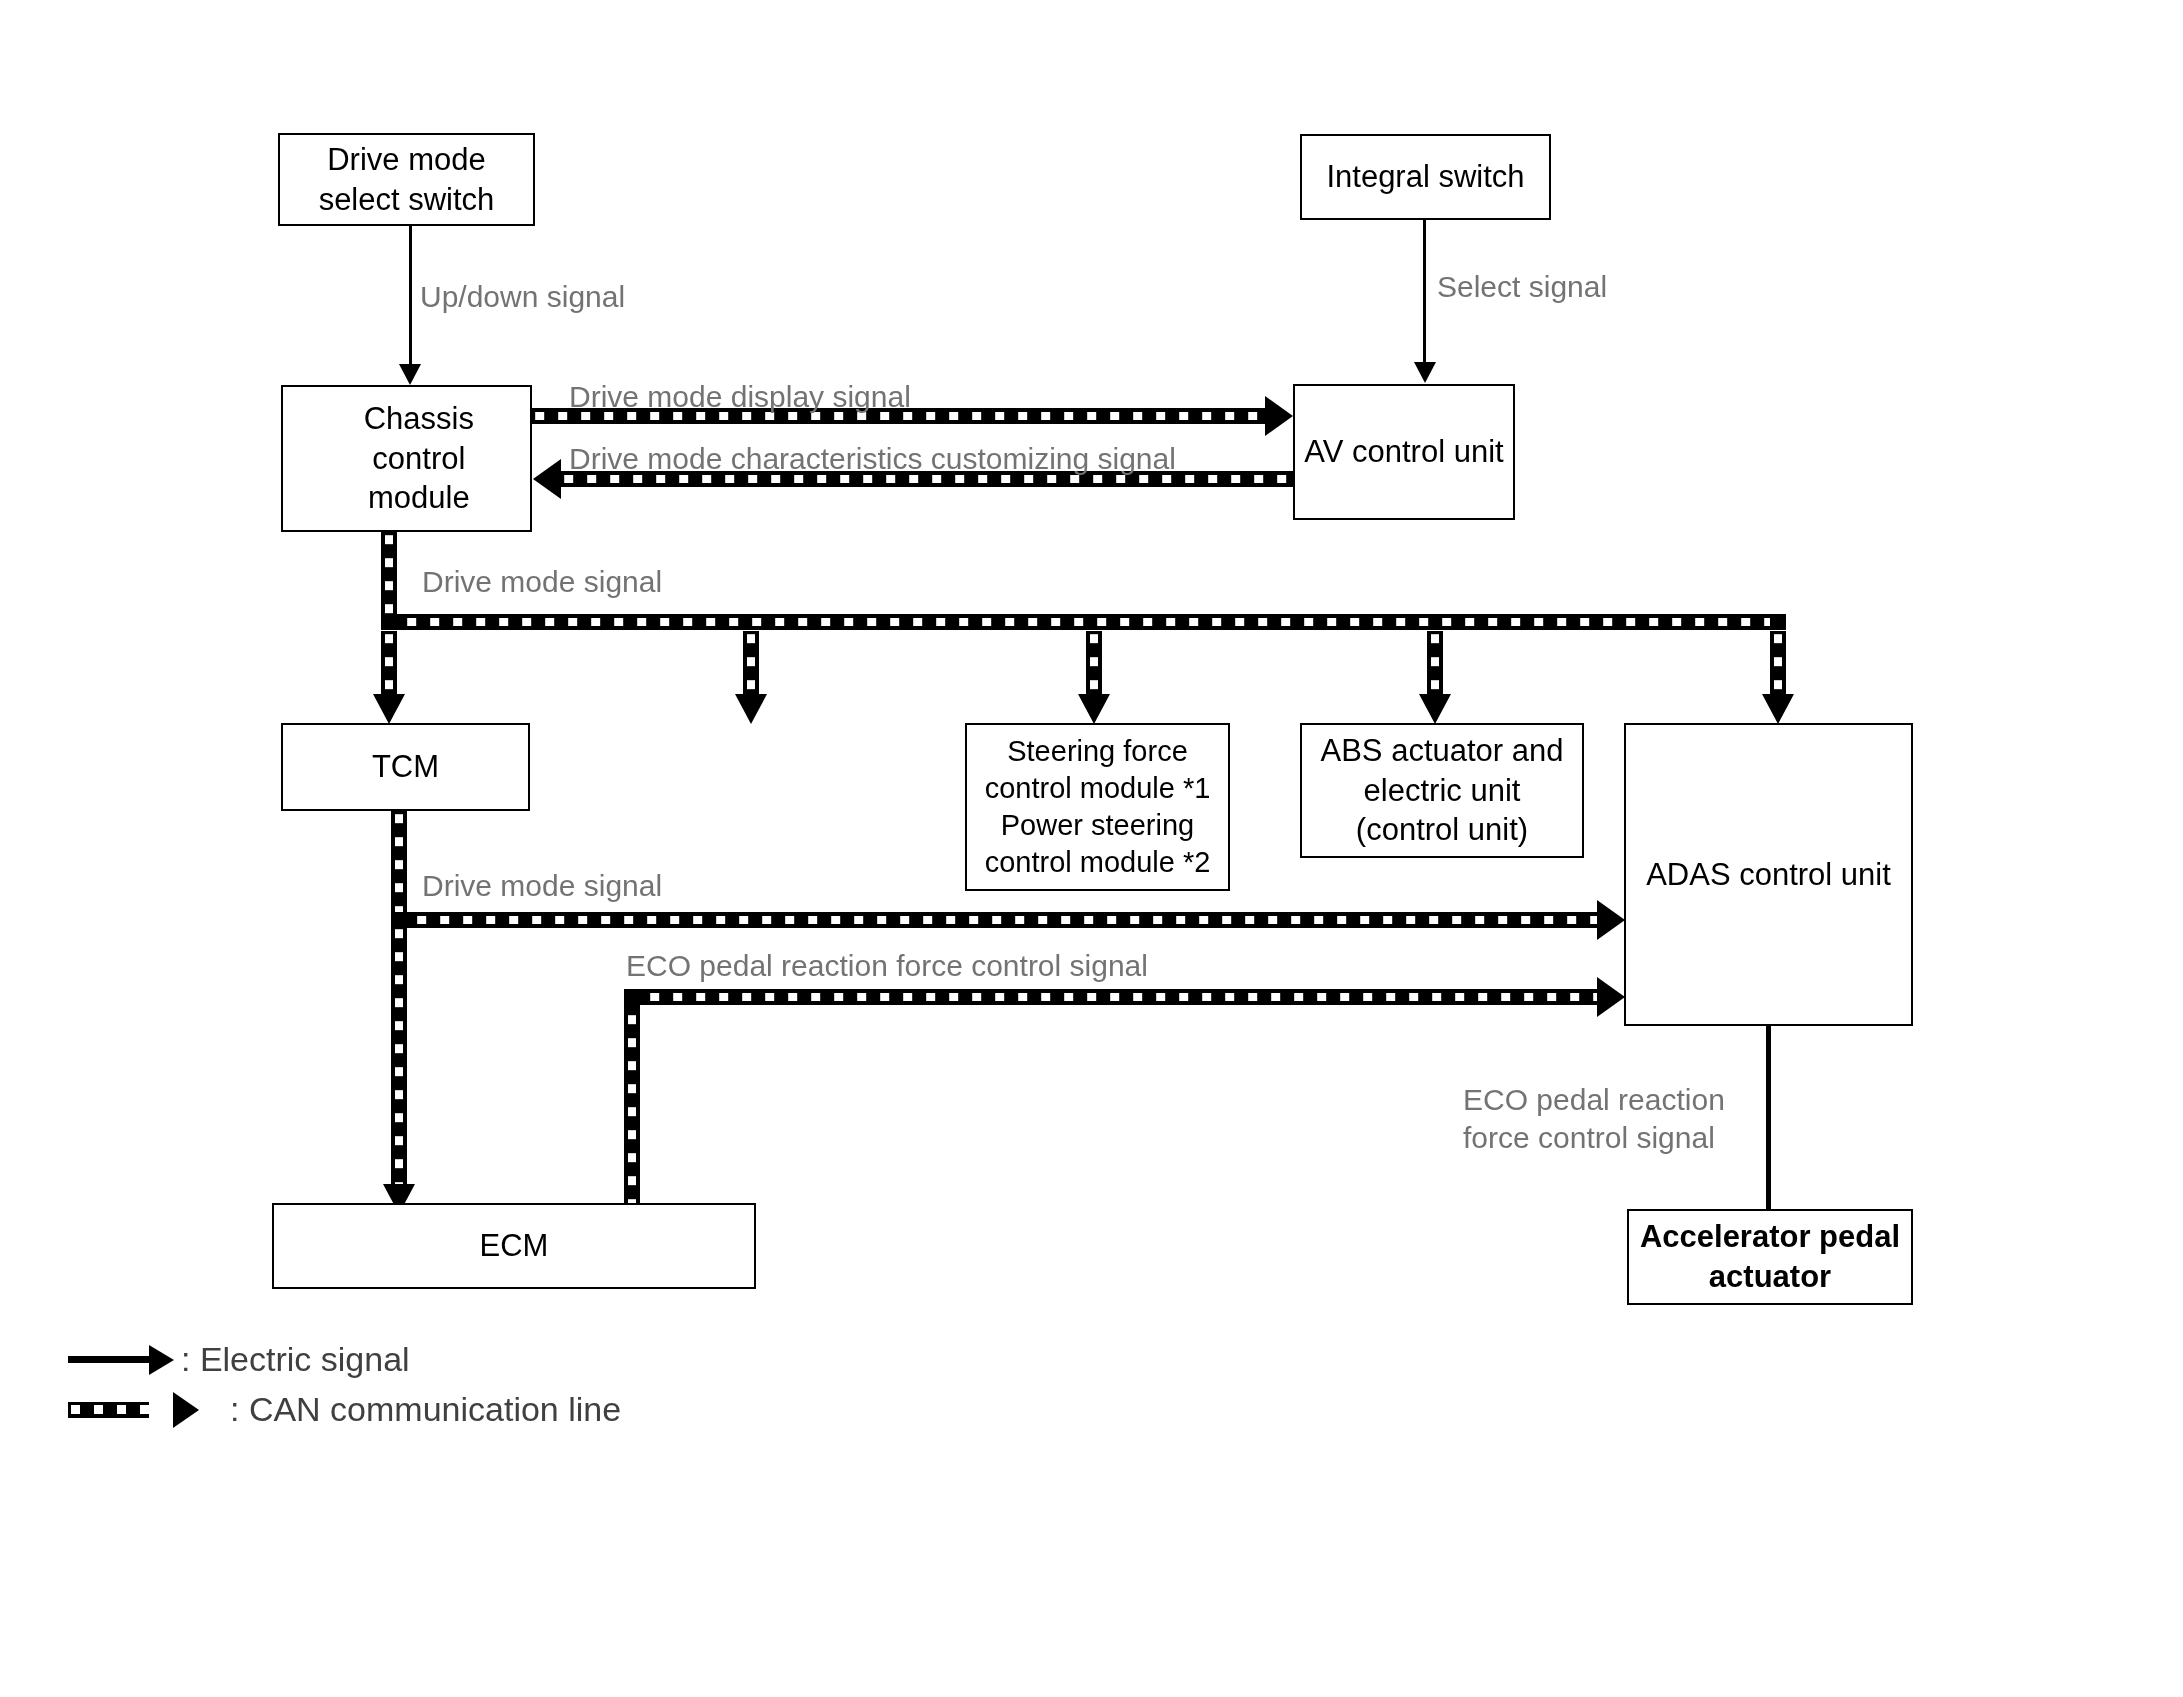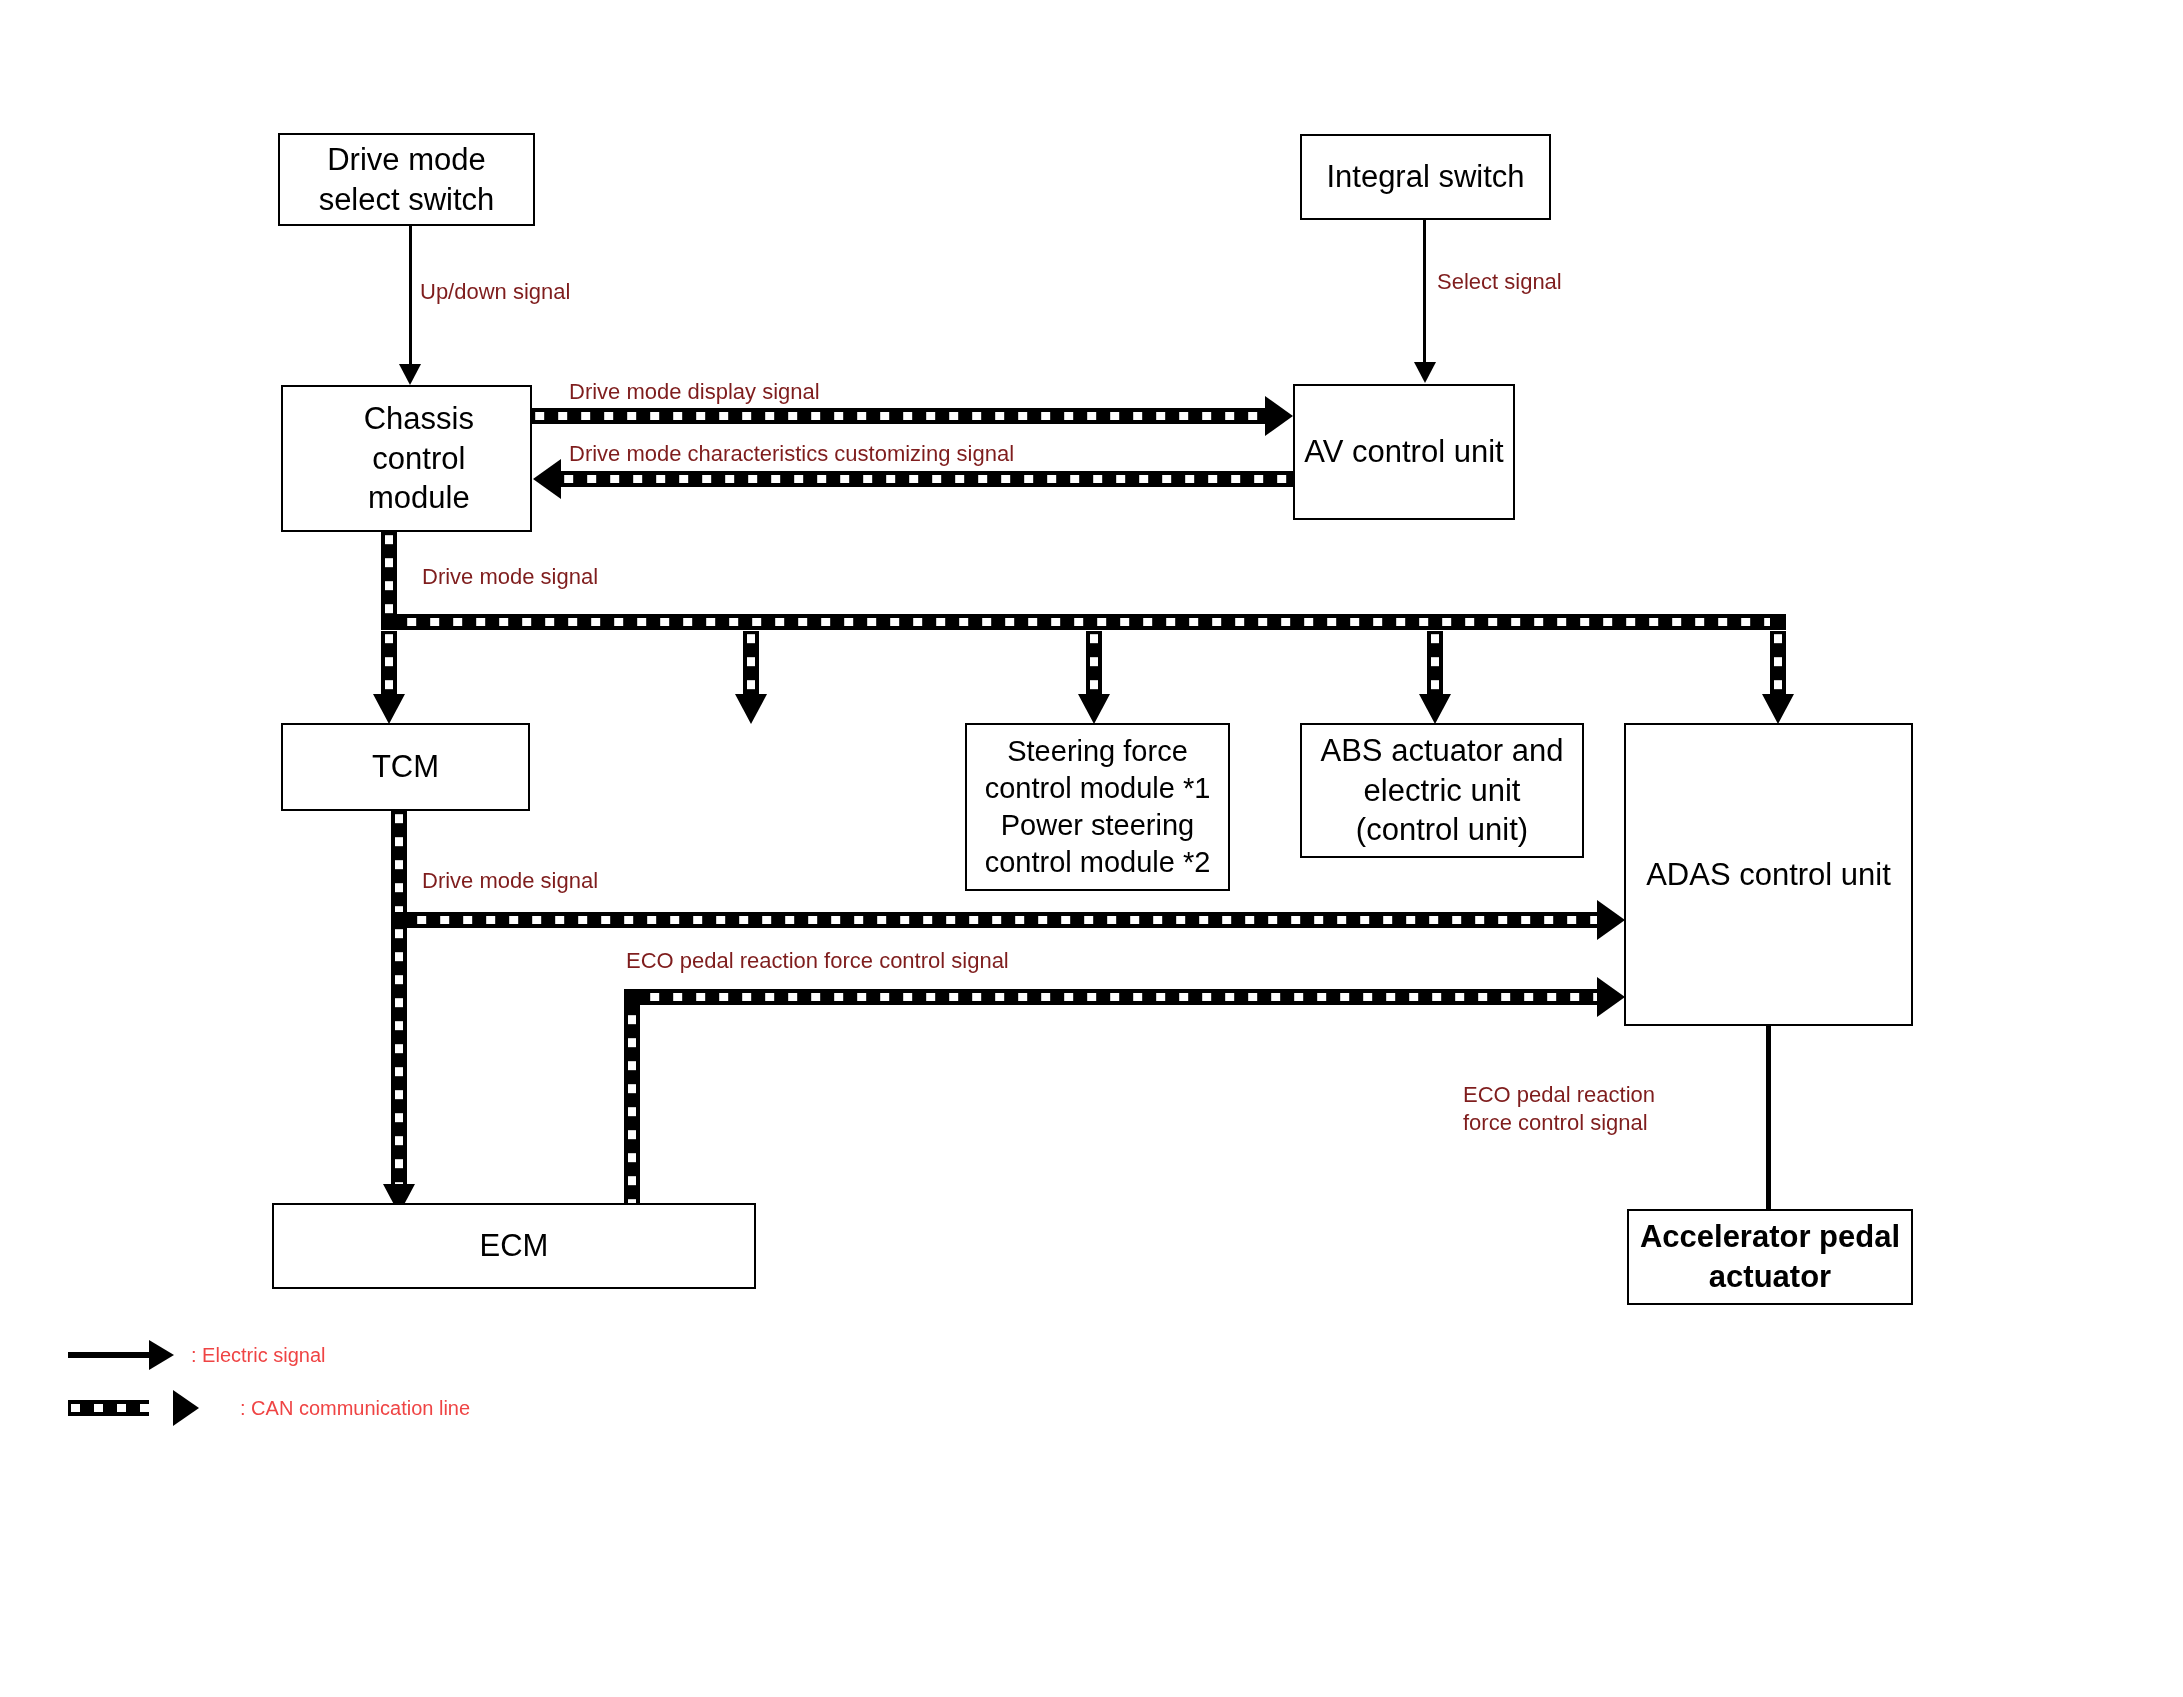--- a/index.html
+++ b/index.html
@@ -119,39 +119,39 @@
     width: 0; height: 0;
     border-left: 16px solid transparent;
     border-right: 16px solid transparent;
     border-top: 30px solid #000000;
     z-index: 5;
   }
 
   
   .lbl {
     position: absolute;
-    font-size: 22px;
+    font-size: 30px;
     line-height: 1.26;
-    color: #7f1d1d;
+    color: #737373;
     white-space: pre-line;
     z-index: 7;
     background: transparent;
   }
 
   
   .legend-row {
     position: absolute;
     display: flex;
     align-items: center;
     z-index: 8;
   }
   .legend-text {
-    font-size: 20px;
-    color: #ef4444;
-    margin-left: 17px;
+    font-size: 34px;
+    color: #404040;
+    margin-left: 7px;
     white-space: nowrap;
   }
   .leg-solid-shaft {
     width: 81px;
     height: 6.5px;
     background: #000;
   }
   .leg-solid-head {
     width: 0; height: 0;
     border-top: 15px solid transparent;

